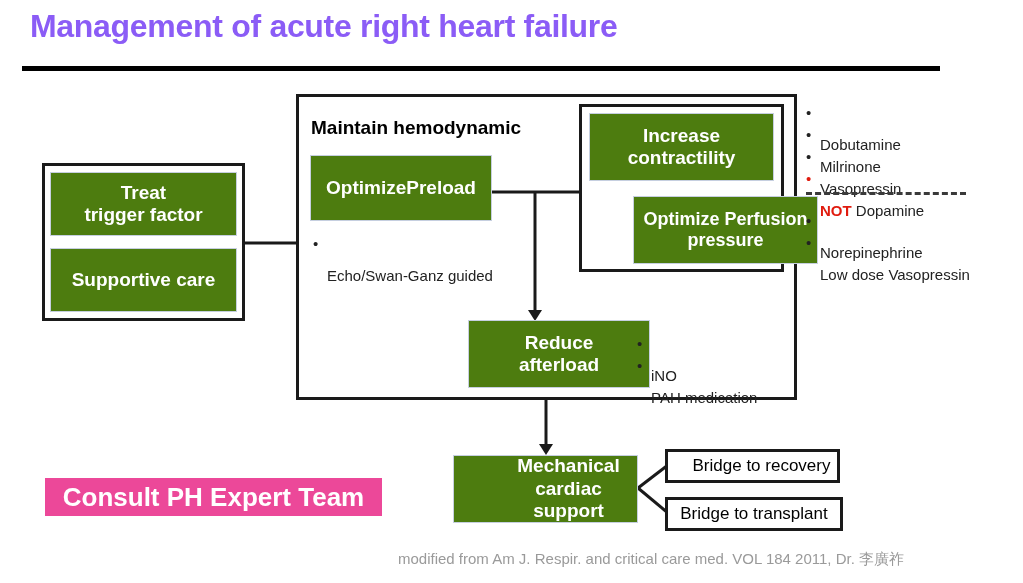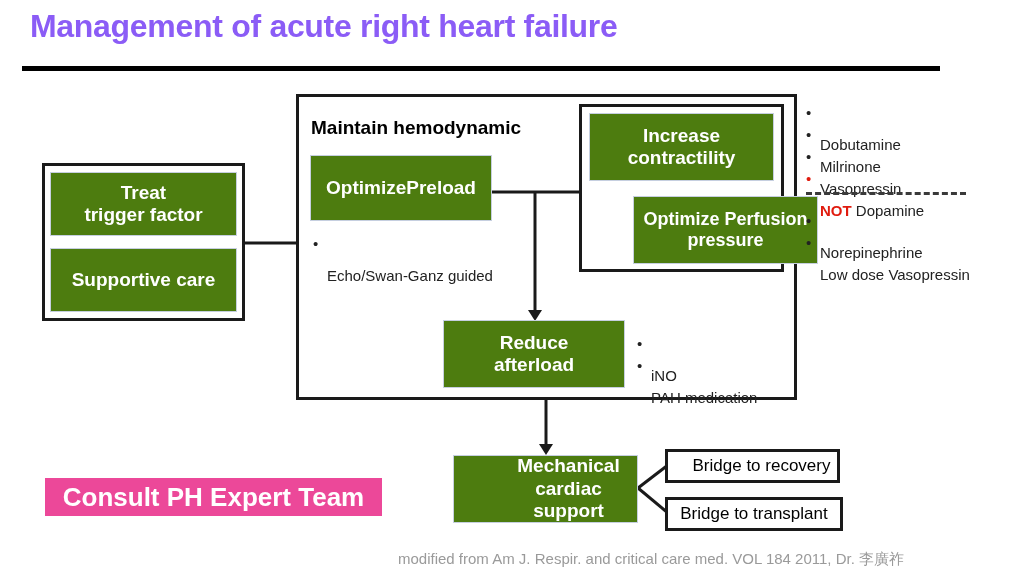--- a/index.html
+++ b/index.html
@@ -167,21 +167,21 @@
     </div>
   </div>
 
   <div class="navy" style="left:589px;top:196px;width:185px;height:68px;font-size:18px;margin-left:44px;">
     <div style="display:flex;flex-direction:column;">
       <span>Optimize Perfusion</span>
       <span>pressure</span>
     </div>
   </div>
 
-  <div class="navy" style="left:443px;top:320px;width:182px;height:68px;font-size:19px;">
+  <div class="navy" style="left:468px;top:320px;width:182px;height:68px;font-size:19px;">
     <div style="display:flex;flex-direction:column;">
       <span>Reduce</span>
       <span>afterload</span>
     </div>
   </div>
 
   <div class="bul" style="left:637px;top:334px;">
     <span class="dot">•</span>
     <span class="txt">iNO</span>
   </div>

